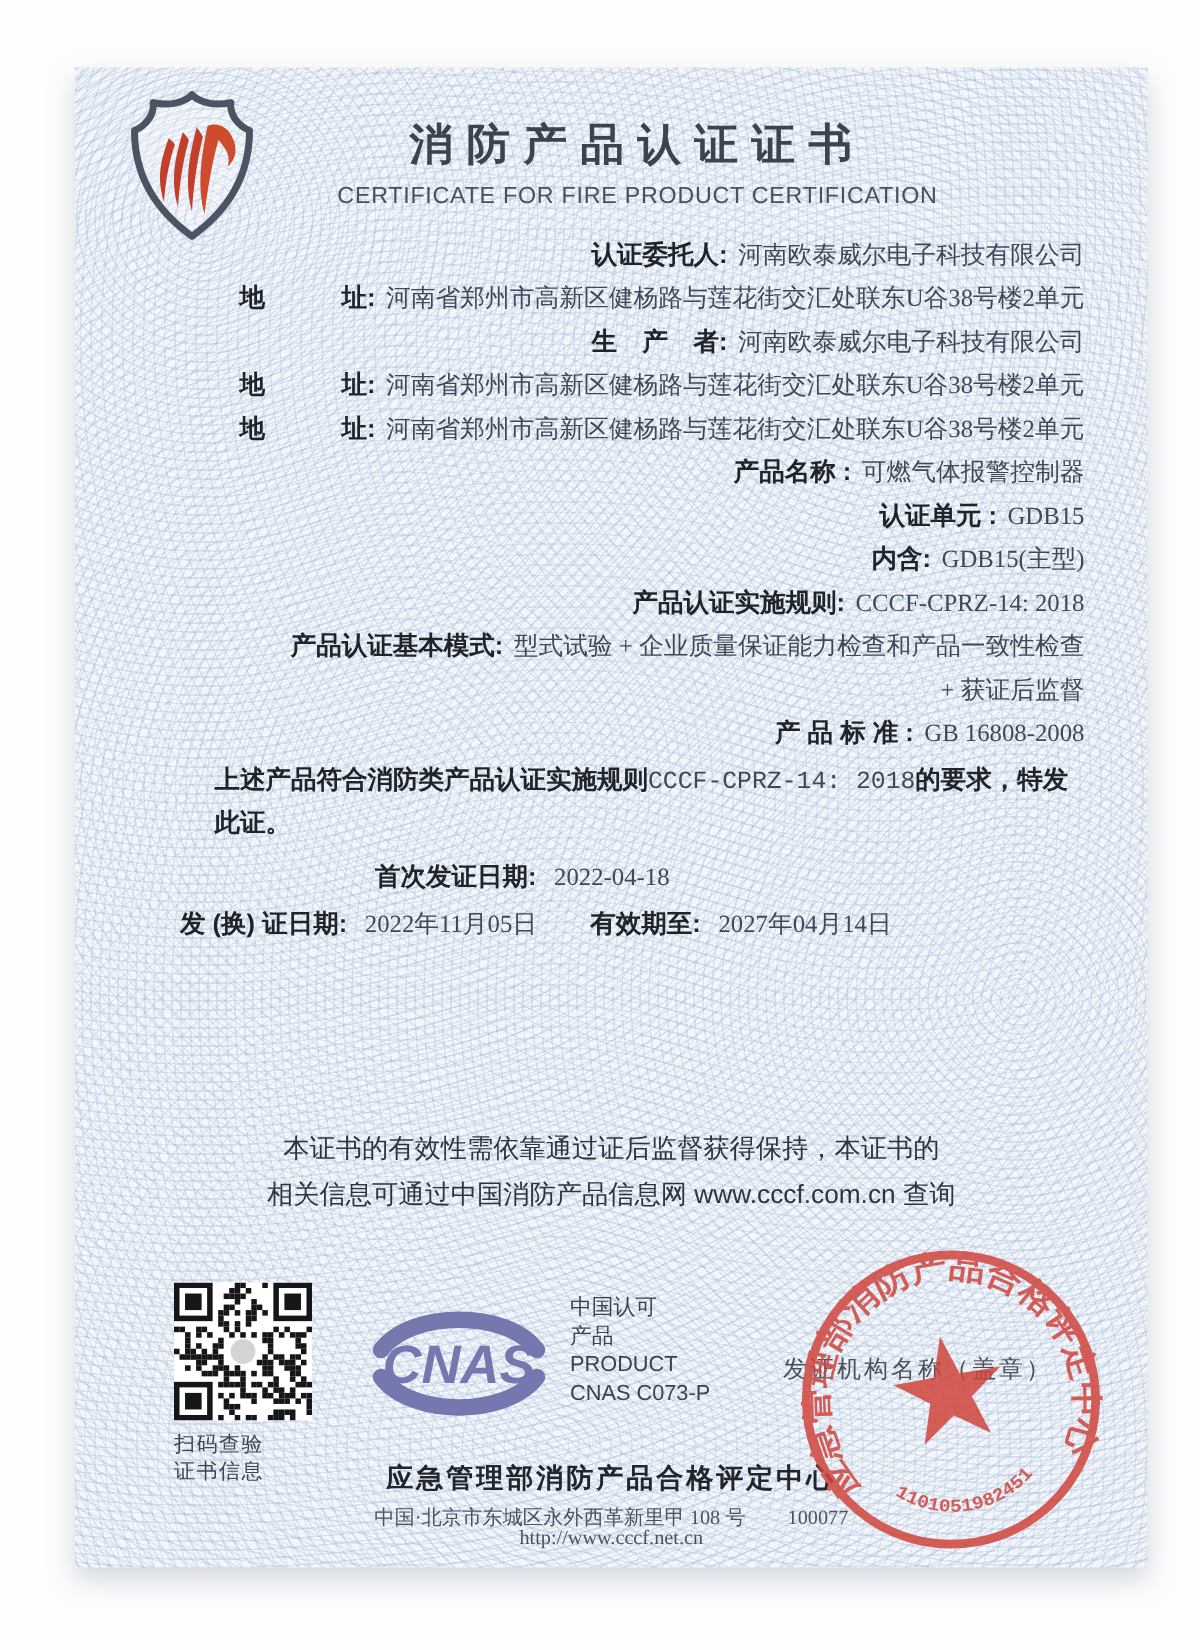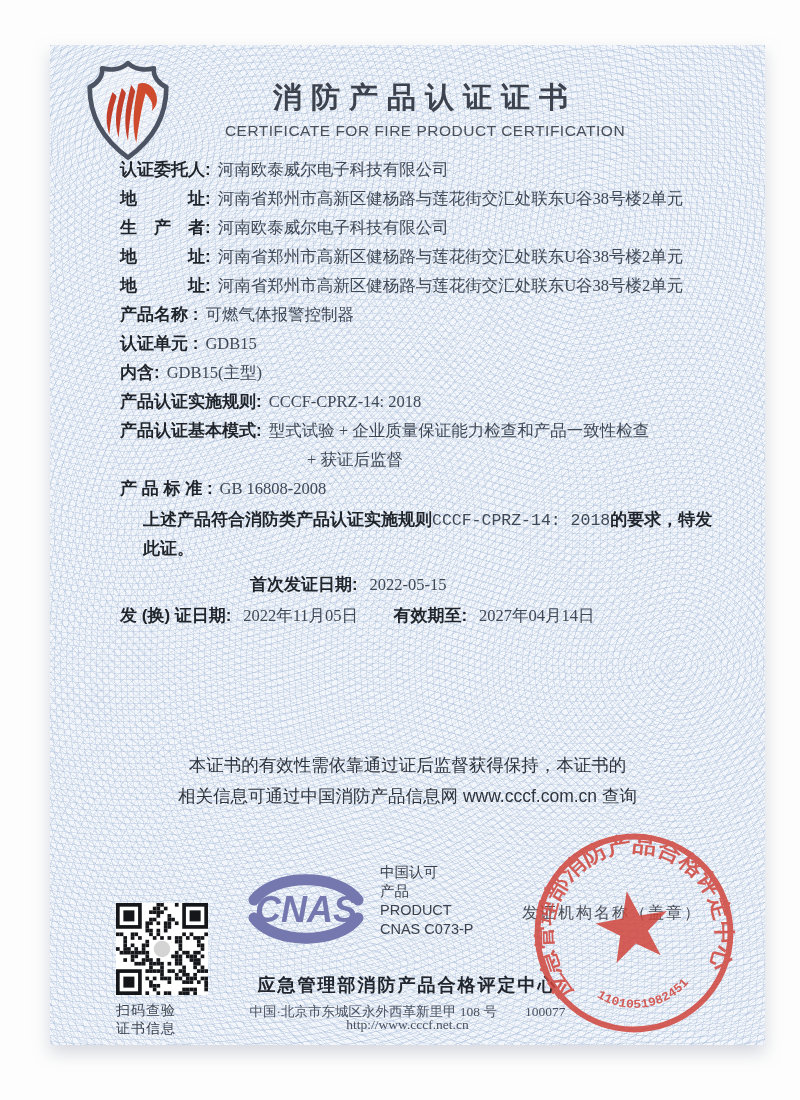--- a/index.html
+++ b/index.html
@@ -23,38 +23,38 @@
   .shield { position:absolute; left:22px; top:12px; width:112px; height:114px; }
 
   .titles { margin-left:115px; width:520px; text-align:center; padding-top:36px; }
   .title { font-size:29px; font-weight:bold; letter-spacing:9px; color:#3d434e; line-height:32px; }
   .subtitle { margin-top:8px; font-size:15.5px; letter-spacing:0.5px; color:#4a505a; line-height:20px; }
 
   .cert-no { text-align:right; padding-right:52px; margin-top:16px; font-size:16px; color:#2e3440; line-height:20px; }
   .mono { font-family:"Liberation Mono","DejaVu Sans Mono",monospace; }
 
   .body { margin:14px 42px 0 70px; font-size:17px; }
-  .row { line-height:29px; white-space:nowrap; }
+  .row { line-height:29px; white-space:nowrap;text-align:right; }
   .lbl { font-weight:bold; color:#1f242b; }
   .val { font-family:"Liberation Serif","DejaVu Serif",serif; color:#3f4856; margin-left:7px; font-size:16.5px; }
   .indent-1 { }
   .indent-2 { padding-left:180px; }
 
   .statement { margin-top:3px; line-height:28px; color:#1f242b;margin-left:23px; }
   .statement .b { font-weight:bold; }
   .statement .code { font-family:"Liberation Mono","DejaVu Sans Mono",monospace; font-weight:normal; color:#3f4856; font-size:16.5px; }
 
   .date-first { margin-top:8px; margin-left:130px; line-height:28px; }
   .date-row { margin-top:2px; line-height:29px; }
   .date-gap { display:inline-block; width:26px; }
 
   .notice { margin-top:120px; text-align:center; font-size:17.5px; color:#2e343d; line-height:31px; }
 
   
-  .qr-block { position:absolute; left:66px; top:858px; width:110px; text-align:left; }
+  .qr-block { position:absolute; left:66px; top:810px; width:110px; text-align:left; }
   .qr-svg { width:92px; height:92px; display:block; background:#fff; }
   .qr-caption { margin-top:6px; font-size:14px; color:#3d4450; line-height:18px; letter-spacing:1px; }
 
   .cnas-logo { position:absolute; left:196px; top:824px; width:120px; height:80px; }
   .cnas-text { position:absolute; left:330px; top:818px; font-size:14.5px; color:#3c424d; line-height:19px; }
 
   .stamp-hint { position:absolute; left:472px; top:858px; width:260px; font-size:16px; color:#4b4f58; letter-spacing:2px; z-index:1; }
   .seal { position:absolute; left:478px; top:782px; width:212px; height:212px; z-index:2; opacity:0.85; transform:rotate(-10deg); }
 
   .org-name { position:absolute; left:0; top:928px; width:100%; text-align:center; font-size:18px; font-weight:bold; color:#21262e; letter-spacing:2px; }
@@ -120,21 +120,21 @@
         <span class="lbl">产 品 标 准 :</span><span class="val mono">GB 16808-2008</span>
       </div>
 
       <div class="statement">
         <div><span class="b">上述产品符合消防类产品认证实施规则</span><span class="code">CCCF-CPRZ-14: 2018</span><span class="b">的要求，特发</span></div>
         <div class="b">此证。</div>
       </div>
 
       <div class="date-first">
         <span class="lbl">首次发证日期:</span>
-        <span class="val mono">2022-05-15</span>
+        <span class="val mono">2022-04-18</span>
       </div>
       <div class="date-row">
         <span class="lbl">发 (换) 证日期:</span>
         <span class="val">2022年11月05日</span>
         <span class="date-gap"></span>
         <span class="lbl">有效期至:</span>
         <span class="val">2027年04月14日</span>
       </div>
     </div>
 

